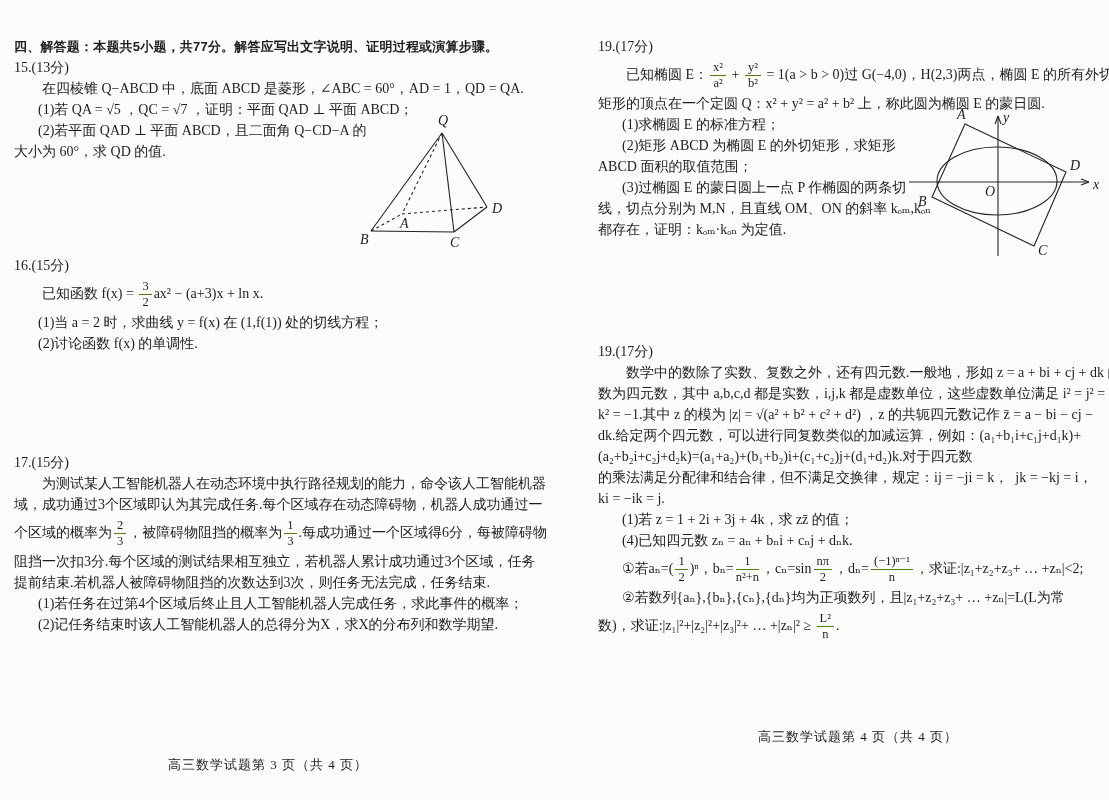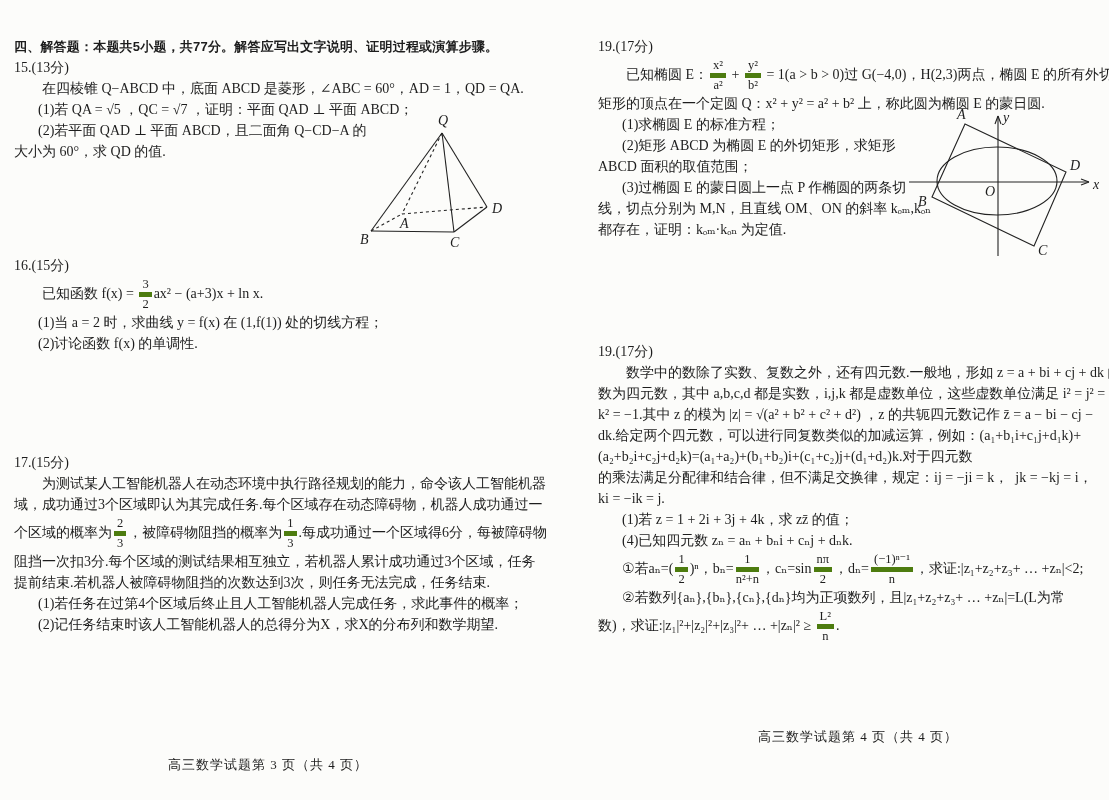--- a/index.html
+++ b/index.html
@@ -17,21 +17,21 @@
   .ind{padding-left:28px;}
   .ind2{padding-left:24px;}
   .qblock{margin:0;}
   .q16{margin-top:93px;}
   .q17{margin-top:98px;font-family:Liberation Serif, serif;}
   .q19{margin-top:101px;}
   .frac{
     display:inline-block;text-align:center;vertical-align:middle;
     margin:0 2px;font-size:12.5px;line-height:1.05;
   }
-  .frac .fn{display:block;border-bottom:5px solid #4d7c0f;padding:0 3px 1px;}
+  .frac .fn{display:block;border-bottom:1px solid #4d7c0f;padding:0 3px 1px;}
   .frac .fd{display:block;padding-top:1px;}
   .seg{white-space:pre;}
   .figure{position:absolute;}
   .fig-pyramid{left:356px;top:110px;}
   .fig-ellipse{left:891px;top:104px;}
   svg text{
     font-family:"Liberation Serif","DejaVu Serif",serif;
     font-style:italic;font-size:14px;fill:#1d1d1d;
   }
   .footer{position:absolute;font-size:13px;letter-spacing:1px;white-space:pre;}

